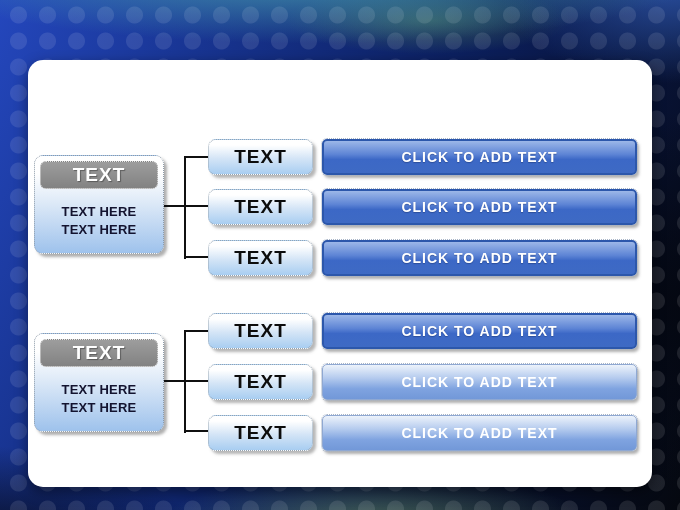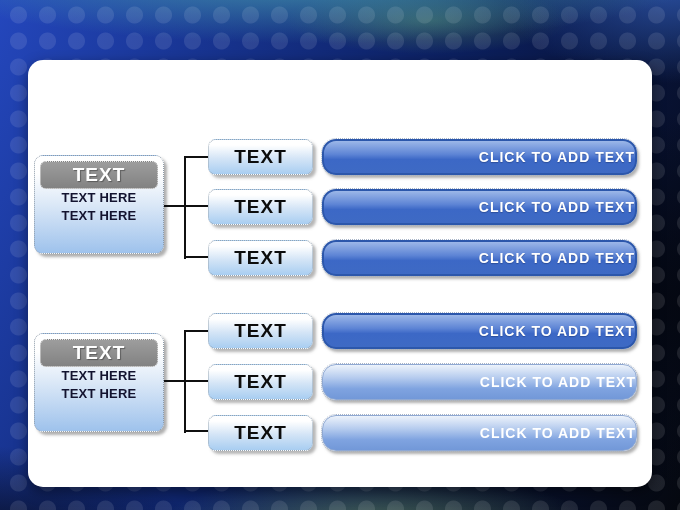--- a/index.html
+++ b/index.html
@@ -36,43 +36,43 @@
     text-align:center;
   }
   .bigbox-header{
     margin:5px auto 0;width:116px;height:26px;line-height:26px;
     background:linear-gradient(to bottom,#9d9d9d,#828282);
     border:1px dotted #e6e6e6;border-radius:6px;
     color:#ffffff;font-size:19px;font-weight:bold;letter-spacing:1px;
     text-shadow:1px 1px 1px rgba(0,0,0,0.35);
   }
   .bigbox-body{
-    margin-top:0;color:#13132f;font-size:13px;font-weight:bold;
+    margin-top:14px;color:#13132f;font-size:13px;font-weight:bold;
     line-height:18px;letter-spacing:0.2px;
   }
   
   .line{position:absolute;background:#101010;}
   
   .smallbox{
     position:absolute;left:208px;width:105px;height:36px;box-sizing:border-box;
     border:1px dotted #93a3b2;border-radius:8px;
     background:linear-gradient(to bottom,#ffffff 15%,#d3e4f6 55%,#a8cdf1 100%);
     box-shadow:3px 3px 3px rgba(110,110,110,0.5);
     color:#0c0c0c;font-size:19px;font-weight:bold;letter-spacing:1px;
     text-align:center;line-height:34px;
   }
   
   .cta{
     position:absolute;left:322px;width:315px;height:36px;box-sizing:border-box;
-    border:2px solid #2c57ab;border-radius:14px;
+    border:2px solid #2c57ab;border-radius:5px;
     outline:1px dotted #aab6c8;
     background:linear-gradient(to bottom,#9cb7e8 0%,#5d84d5 42%,#3c68c6 58%,#3e6ac4 100%);
     box-shadow:2px 3px 3px rgba(110,110,110,0.55);
     color:#ffffff;font-size:14px;font-weight:bold;letter-spacing:1px;
-    text-align:right;line-height:32px;
+    text-align:center;line-height:32px;
     text-shadow:0 1px 1px rgba(20,40,90,0.4);
     cursor:pointer;
   }
   .cta.light{
     border:1px solid #8fa8d2;
     background:linear-gradient(to bottom,#edf3fb 0%,#b5cbee 38%,#7fa3e0 70%,#7298d8 100%);
     line-height:34px;
     text-shadow:none;
   }
 </style>

